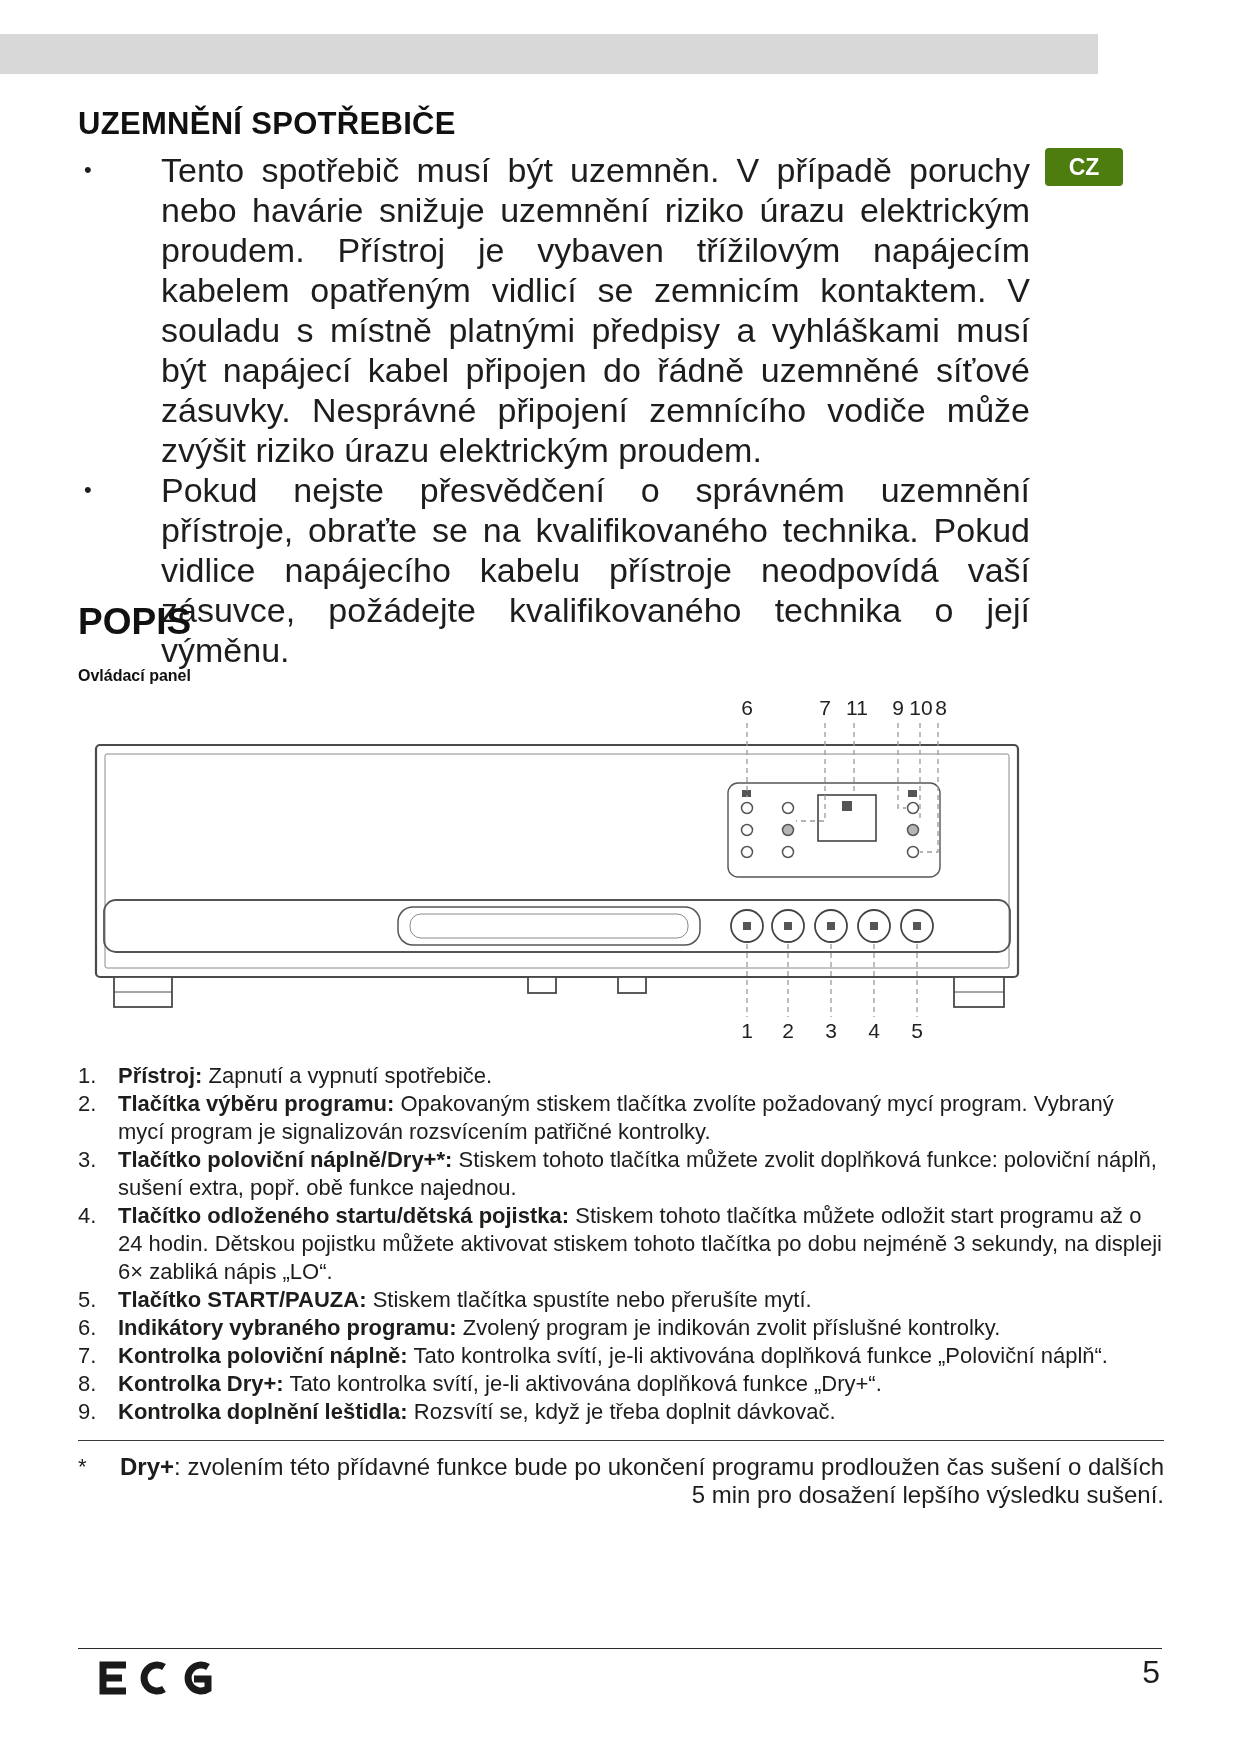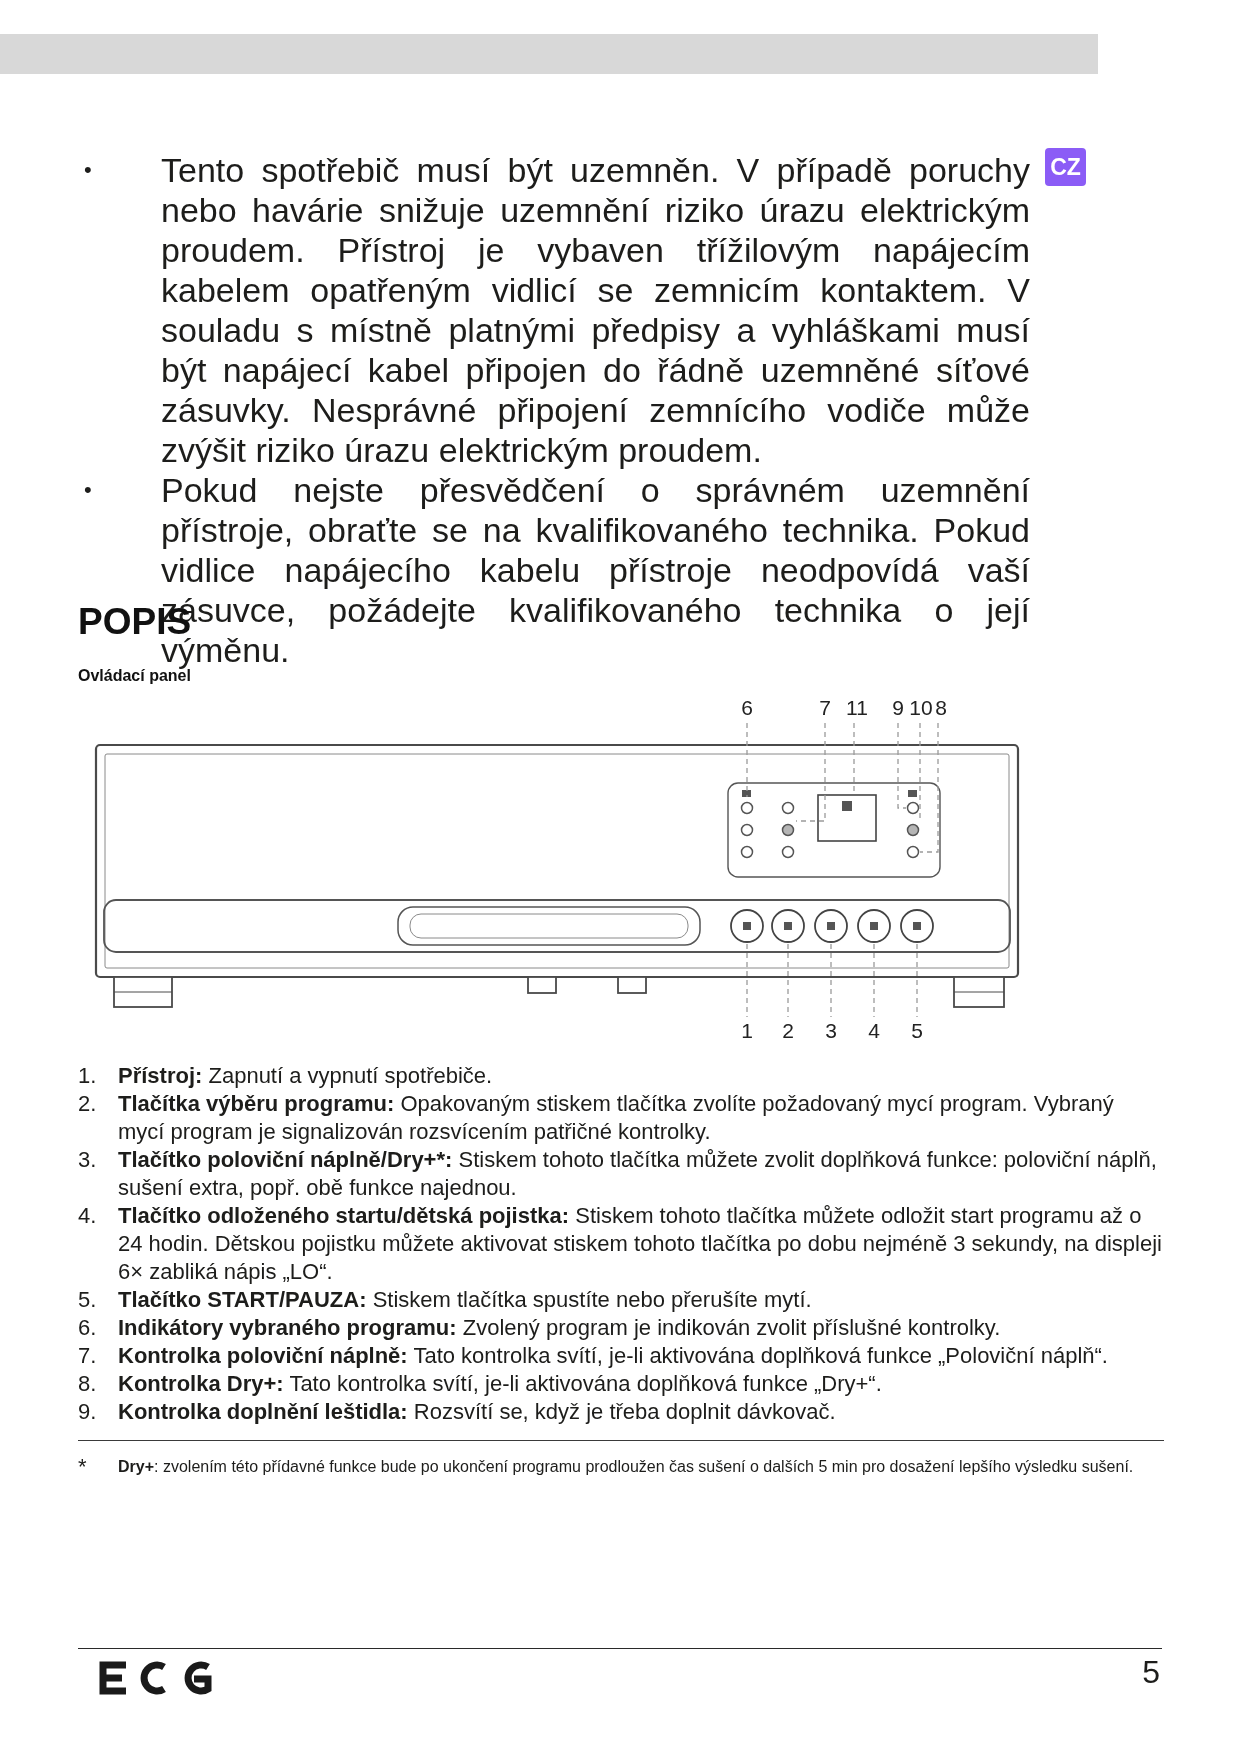--- a/index.html
+++ b/index.html
@@ -3,54 +3,55 @@
 <meta charset="utf-8">
 <style>
   * { margin:0; padding:0; box-sizing:border-box; }
   html,body { background:#ffffff; }
   .page {
     position:relative; width:1240px; height:1754px; background:#ffffff;
     font-family:"Liberation Sans", sans-serif; color:#1d1d1b; overflow:hidden;
   }
   .top-bar { position:absolute; left:0; top:34px; width:1098px; height:40px; background:#d8d8d8; }
   .cz-badge {
-    position:absolute; left:1045px; top:148px; width:41px; height:38px;
-    background:#8b5cf6; color:#ffffff; font-size:23px; font-weight:bold;
+    position:absolute; left:1045px; top:148px; width:78px; height:38px;
+    background:#4d7c0f; color:#ffffff; font-size:23px; font-weight:bold;
     display:flex; align-items:center; justify-content:center; border-radius:4px;
   }
   .sec-title { position:absolute; left:78px; top:106px; font-size:31px; font-weight:bold; color:#111; letter-spacing:0.3px; }
   .bullets { position:absolute; left:78px; top:150px; width:952px; }
   .bullet { display:flex; }
   .bullet .dot { width:38px; font-size:22px; line-height:40px; padding-left:6px; color:#1d1d1b; }
   .bullet p { flex:1; font-size:34px; line-height:40px; text-align:justify; color:#1d1d1b;margin-left:45px; }
   .popis-title { position:absolute; left:78px; top:601px; font-size:37px; font-weight:bold; color:#111; }
   .panel-subtitle { position:absolute; left:78px; top:667px; font-size:16px; font-weight:bold; color:#111; }
   .diagram { position:absolute; left:80px; top:693px; }
   .list-block { position:absolute; left:78px; top:1062px; width:1086px; }
   .li { display:flex; }
   .li .num { width:40px; font-size:22px; line-height:28px; }
   .li .li-text { flex:1; font-size:22px; line-height:28px; }
   .li .li-text b { font-weight:bold; }
   .fn-sep { margin-top:14px; border-top:1.5px solid #3a3a3a; width:100%; }
   .footnote { display:flex; margin-top:12px; }
   .footnote .num { width:40px; font-size:22px; line-height:28px; }
-  .footnote .fn-text { flex:1; font-size:16px; line-height:28px; }
+  .footnote .fn-text { flex:1; font-size:24px; line-height:28px;text-align:right; }
   .footer-rule { position:absolute; left:78px; top:1648px; width:1084px; border-top:1.5px solid #2a2a2a; }
   .logo { position:absolute; left:92px; top:1658px; }
   .page-num { position:absolute; right:80px; top:1654px; font-size:32px; color:#1d1d1b; }
 </style>
 </head>
 <body>
 
 <div class="page">
 
   <div class="top-bar"></div>
 
   <div class="cz-badge">CZ</div>
 
+  <div class="sec-title">UZEMNĚNÍ SPOTŘEBIČE</div>
 
   <div class="bullets">
     <div class="bullet">
       <span class="dot">•</span>
       <p>Tento spotřebič musí být uzemněn. V případě poruchy nebo havárie snižuje uzemnění riziko úrazu elektrickým proudem. Přístroj je vybaven třížilovým napájecím kabelem opatřeným vidlicí se zemnicím kontaktem. V souladu s místně platnými předpisy a vyhláškami musí být napájecí kabel připojen do řádně uzemněné síťové zásuvky. Nesprávné připojení zemnícího vodiče může zvýšit riziko úrazu elektrickým proudem.</p>
     </div>
     <div class="bullet">
       <span class="dot">•</span>
       <p>Pokud nejste přesvědčení o správném uzemnění přístroje, obraťte se na kvalifikovaného technika. Pokud vidlice napájecího kabelu přístroje neodpovídá vaší zásuvce, požádejte kvalifikovaného technika o její výměnu.</p>
     </div>

